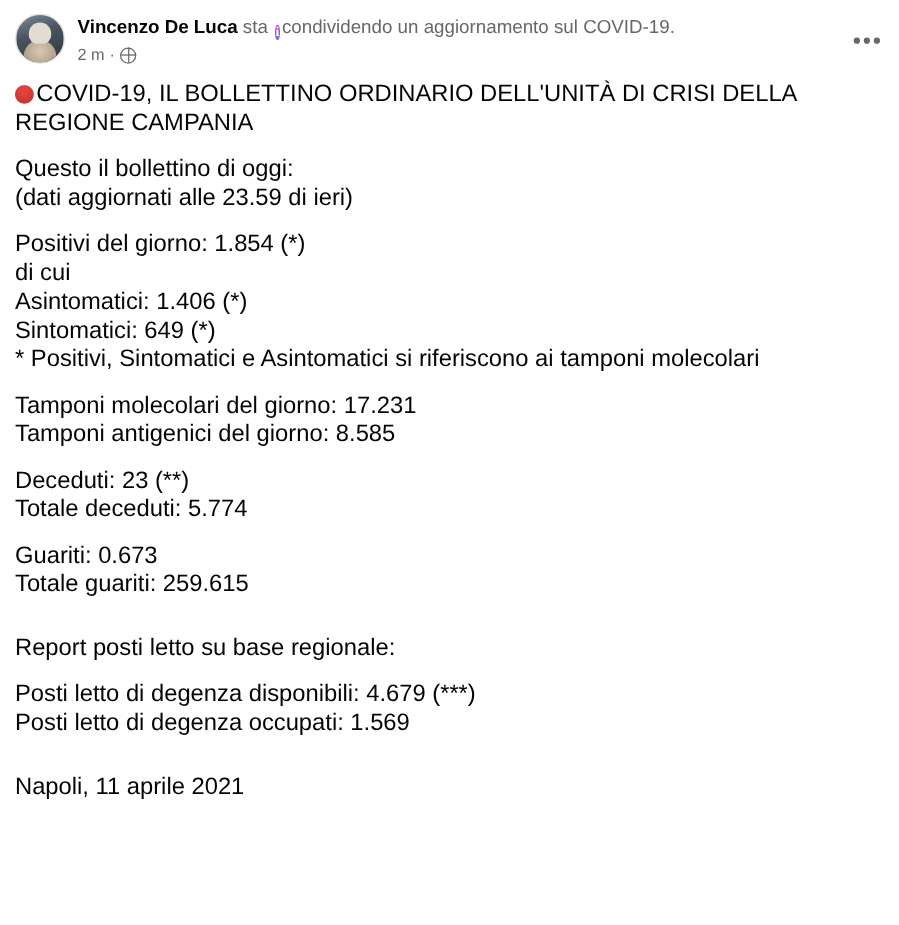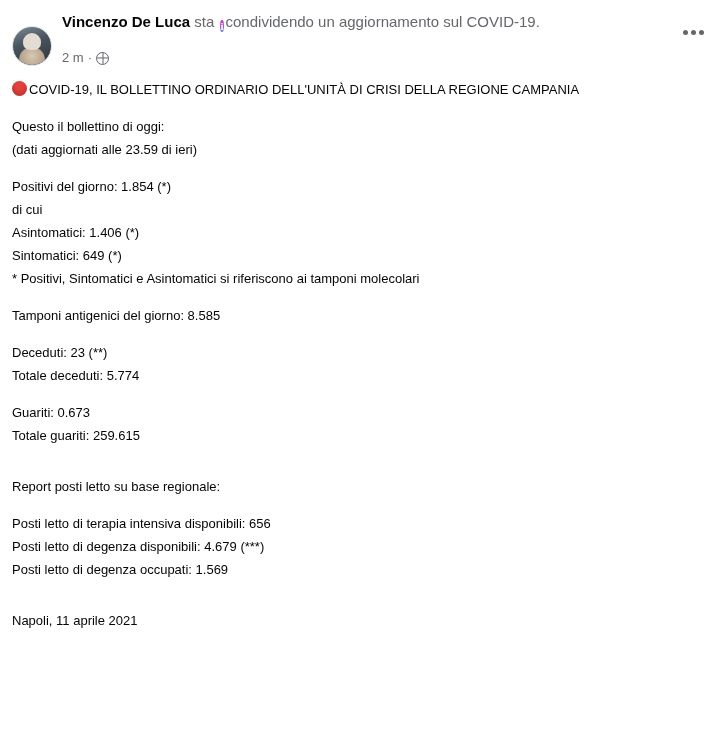--- a/index.html
+++ b/index.html
@@ -14,21 +14,21 @@
     color: #050505;
     overflow: hidden;
   }
   .post {
     width: 719px;
     box-sizing: border-box;
     padding: 10px 12px 0 12px;
   }
   .post-header {
     display: flex;
-    align-items: flex-end;
+    align-items: center;
     position: relative;
   }
   .avatar {
     width: 40px;
     height: 40px;
     border-radius: 50%;
     flex: 0 0 40px;
     margin-right: 10px;
     background: linear-gradient(160deg, #7d8b99 0%, #4a5560 40%, #2d3439 100%);
     position: relative;
@@ -86,21 +86,21 @@
     border-radius: 50%;
     background: linear-gradient(135deg, #f02fc2 0%, #a24bdb 50%, #6094ea 100%);
     color: #ffffff;
     font-size: 11px;
     font-weight: bold;
     font-family: "Liberation Serif", serif;
     text-align: center;
     line-height: 16px;
   }
   .meta {
-    margin-top: 15px;
+    margin-top: 1px;
     font-size: 13px;
     line-height: 16px;
     color: #65676b;
     display: flex;
     align-items: center;
     gap: 4px;
   }
   .meta .dot {
     font-size: 13px;
     line-height: 16px;
@@ -149,21 +149,21 @@
   }
   .more-btn span {
     width: 5px;
     height: 5px;
     border-radius: 50%;
     background: #65676b;
     display: block;
   }
   .post-body {
     margin-top: 12px;
-    font-size: 13px;
+    font-size: 19px;
     line-height: 23px;
     color: #050505;
     white-space: normal;
   }
   .para {
     margin: 0;
   }
   .spacer {
     height: 14px;
   }
@@ -210,32 +210,32 @@
       <div class="spacer"></div>
       <div class="para"><span>Questo il bollettino di oggi:</span></div>
       <div class="para"><span>(dati aggiornati alle 23.59 di ieri)</span></div>
       <div class="spacer"></div>
       <div class="para"><span>Positivi del giorno: 1.854 (*)</span></div>
       <div class="para"><span>di cui</span></div>
       <div class="para"><span>Asintomatici: 1.406 (*)</span></div>
       <div class="para"><span>Sintomatici: 649 (*)</span></div>
       <div class="para"><span>* Positivi, Sintomatici e Asintomatici si riferiscono ai tamponi molecolari</span></div>
       <div class="spacer"></div>
+      <div class="para"><span>Tamponi molecolari del giorno: 17.231</span></div>
       <div class="para"><span>Tamponi antigenici del giorno: 8.585</span></div>
       <div class="spacer"></div>
       <div class="para"><span>Deceduti: 23 (**)</span></div>
       <div class="para"><span>Totale deceduti: 5.774</span></div>
       <div class="spacer"></div>
       <div class="para"><span>Guariti: 0.673</span></div>
       <div class="para"><span>Totale guariti: 259.615</span></div>
       <div class="spacer"></div>
       <div class="spacer"></div>
       <div class="para"><span>Report posti letto su base regionale:</span></div>
       <div class="spacer"></div>
-      <div class="para"><span>Posti letto di terapia intensiva disponibili: 656</span></div>
       <div class="para"><span>Posti letto di degenza disponibili: 4.679 (***)</span></div>
       <div class="para"><span>Posti letto di degenza occupati: 1.569</span></div>
       <div class="spacer"></div>
       <div class="spacer"></div>
       <div class="para"><span>Napoli, 11 aprile 2021</span></div>
     </div>
 
 </div>
 
 </body></html>

